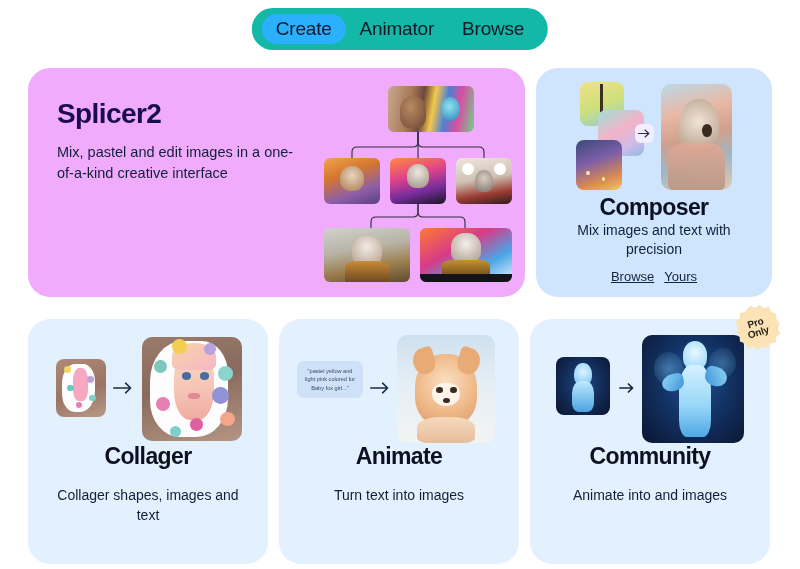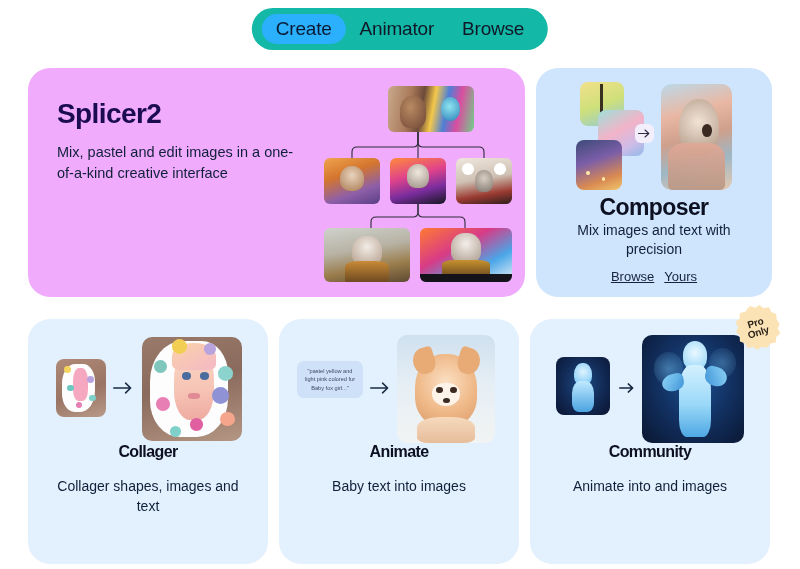--- a/index.html
+++ b/index.html
@@ -59,21 +59,21 @@
   .composer-art { position: absolute; left: 36px; top: 14px; width: 165px; height: 112px; }
   .composer-head { position: absolute; left: 0; right: 0; top: 126px; text-align: center; }
   .composer-title { font-size: 23px; color: #0c1020; }
   .composer-sub { margin-top: 0; font-size: 14px; line-height: 1.35; padding: 0 22px; }
   .links { margin-top: 10px; font-size: 13px; display: flex; justify-content: center; gap: 10px; }
   .links a { color: #16233d; text-decoration: underline; cursor: pointer; }
 
   
   .bc-art { position: absolute; left: 0; right: 0; top: 16px; height: 108px; }
   .bc-head { position: absolute; left: 0; right: 0; top: 124px; text-align: center; }
-  .bc-title { font-size: 16px; color: #0c1020; }
+  .bc-title { font-size: 23px; color: #0c1020; }
   .bc-sub { margin-top: 16px; font-size: 14px; line-height: 1.4; padding: 0 22px; }
 
   
   .arrow {
     position: absolute; display: flex; align-items: center; justify-content: center;
     color: #1b2b45;
   }
   .arrow svg { display: block; }
   .arrow-badge {
     background: #f3eefb; border-radius: 6px;
@@ -279,21 +279,21 @@
             <div style="position:absolute;left:62%;top:12%;width:22%;height:24%;background:#e8ab76;border-radius:20% 60% 50% 50%;transform:rotate(18deg);"></div>
             <div style="position:absolute;left:36%;top:44%;width:28%;height:22%;background:#fdf3e8;border-radius:50% 50% 60% 60%;"></div>
             <div style="position:absolute;left:40%;top:48%;width:7%;height:6%;border-radius:50%;background:#3c2a20;"></div>
             <div style="position:absolute;left:54%;top:48%;width:7%;height:6%;border-radius:50%;background:#3c2a20;"></div>
             <div style="position:absolute;left:47%;top:58%;width:7%;height:5%;border-radius:50%;background:#3a2a24;"></div>
             <div style="position:absolute;left:20%;top:76%;width:60%;height:24%;background:linear-gradient(180deg,#f6d9bd,#e6bd9a);border-radius:40% 40% 20% 20%;"></div>
           </div>
         </div>
         <div class="bc-head">
           <div class="title bc-title">Animate</div>
-          <div class="subtitle bc-sub">Baby text into images</div>
+          <div class="subtitle bc-sub">Turn text into images</div>
         </div>
       </div>
 
       <div class="card card-bottom">
         <div class="pro-badge">
           <div class="scallop"></div>
           <div class="pro-text">
             <div>Pro</div>
             <div>Only</div>
           </div>

